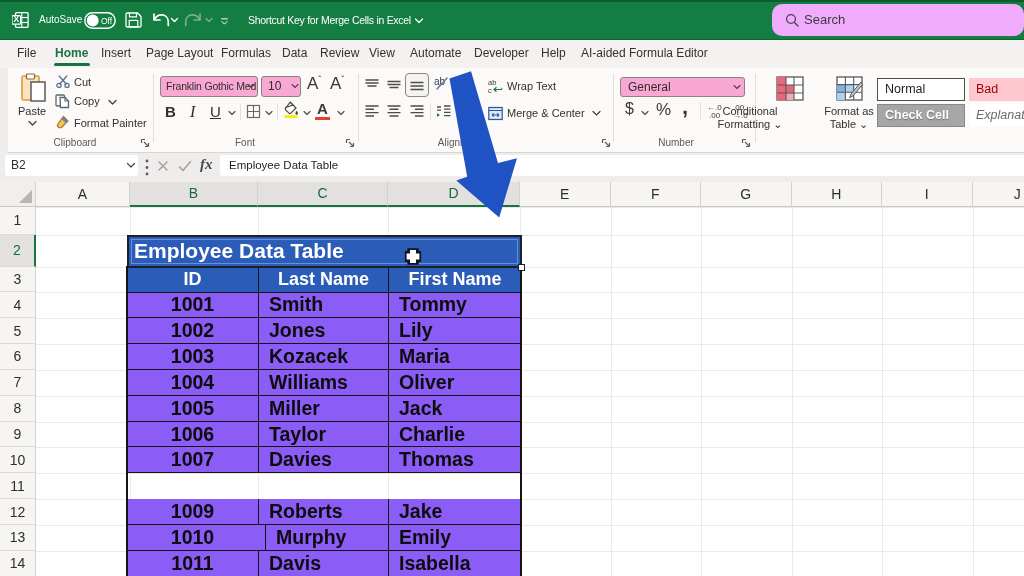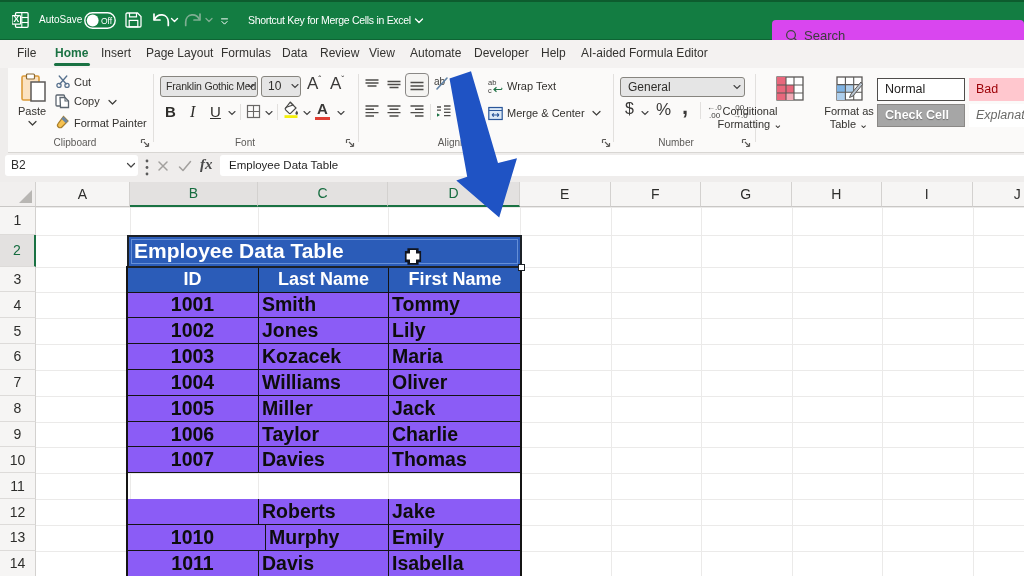--- a/index.html
+++ b/index.html
@@ -3,35 +3,35 @@
 <style>
 *{margin:0;padding:0;box-sizing:border-box}
 html,body{width:1024px;height:576px;overflow:hidden}
 body{font-family:"Liberation Sans",sans-serif;position:relative;background:#fff}
 #page{position:absolute;left:0;top:0;width:1024px;height:576px;overflow:hidden}
 .abs{position:absolute}
 
 #titlebar{position:absolute;left:0;top:0;width:1024px;height:40px;background:#137d42}
 #titlebar .dk{position:absolute;left:0;top:0;width:1024px;height:2px;background:#0d5c2e}
 .tbtxt{position:absolute;color:#fff;font-size:12.5px;line-height:40px;white-space:nowrap}
-#searchbox{position:absolute;left:772px;top:20px;width:252px;height:32px;background:#d946ef;border-radius:4px}
+#searchbox{position:absolute;left:772px;top:4px;width:252px;height:32px;background:#f0abfc;border-radius:10px}
 #searchbox .stxt{position:absolute;left:32px;top:0;line-height:32px;font-size:13px;color:#3d3d3d}
 
 #menubar{position:absolute;left:0;top:40px;width:1024px;height:28px;background:#f4f2f1}
 .mi{position:absolute;top:0;height:28px;line-height:27px;font-size:12px;color:#33322f;white-space:nowrap}
 .mi.home{color:#1a7243;font-weight:bold}
 #homeline{position:absolute;left:54px;top:63px;width:36px;height:3px;background:#1a7243;border-radius:2px}
 
 #ribbon{position:absolute;left:0;top:68px;width:1024px;height:85px;background:#fbfaf9;border-bottom:1px solid #d8d6d3}
 #ribbon .lm{position:absolute;left:0;top:0;width:8px;height:85px;background:#efedec}
 .gsep{position:absolute;top:6px;width:1px;height:68px;background:#e2e0de}
 .glabel{position:absolute;top:69px;font-size:10px;color:#5c5a58;text-align:center}
 .launcher{position:absolute;top:70px;width:10px;height:10px}
 .rtxt{position:absolute;font-size:11px;color:#33312e;white-space:nowrap}
-.combo{position:absolute;background:#e5e5e5;border:1px solid #87857f;border-radius:3px;font-size:12px;color:#2f2e2b}
+.combo{position:absolute;background:#f9a8d4;border:1px solid #87857f;border-radius:3px;font-size:12px;color:#2f2e2b}
 
 #fbar{position:absolute;left:0;top:153px;width:1024px;height:29px;background:#efedec}
 #namebox{position:absolute;left:5px;top:2px;width:133px;height:21px;background:#fff;border-radius:3px;font-size:12px;color:#2d2d2d;line-height:21px;padding-left:6px}
 #finput{position:absolute;left:220px;top:2px;width:804px;height:21px;background:#fff;border-radius:3px 0 0 3px;font-size:11.5px;color:#1f1f1f;line-height:21px;padding-left:9px;font-weight:500}
 
 #grid{position:absolute;left:0;top:182px;width:1024px;height:394px;background:#fff}
 .gl{position:absolute;background:#ebeae9}
 .ch{position:absolute;top:0;height:25px;background:#f6f5f4;border-right:1px solid #d3d1cf;border-bottom:1px solid #c9c7c5;text-align:center;font-size:14px;line-height:24px;color:#2d2d2b}
 .ch.sel{background:#e3e1e0;color:#156c3f;border-bottom:2px solid #1a7243;line-height:23px}
 #corner{position:absolute;left:0;top:0;width:36px;height:25px;background:#f1efee;border-right:1px solid #d3d1cf;border-bottom:1px solid #c9c7c5}
@@ -39,21 +39,21 @@
 .rh{position:absolute;left:0;width:36px;background:#f6f5f4;border-right:1px solid #d3d1cf;border-bottom:1px solid #dddbd9;font-size:14px;color:#2d2d2b;text-align:center}
 .rh span{display:block;width:100%;position:absolute;top:50%;transform:translateY(-50%)}
 .rh.sel{background:#e3e1e0;color:#156c3f;border-right:2px solid #1a7243}
 
 .chwrap{position:absolute;left:0;top:0}
 
 #xtable{position:absolute;left:127px;top:234.5px;width:394px;height:342px}
 .trow{position:absolute;left:0;width:394px;background:#8b5cf6;border-bottom:1.6px solid #141414}
 .tc{position:absolute;top:0;height:100%;font-weight:bold;font-size:19.5px;color:#0d0d0d;display:flex;align-items:center}
 .tid{left:0;width:131px;justify-content:center}
-.tnm{padding-left:3px;border-left:1.6px solid #141414}
+.tnm{padding-left:10px;border-left:1.6px solid #141414}
 #thead3{position:absolute;left:0px;top:32.5px;width:394px;height:26px;background:#2b5cb8;border-bottom:1.6px solid #141414}
 #thead3 .hc{position:absolute;top:0;height:100%;color:#fff;font-weight:bold;font-size:18px;display:flex;align-items:center;justify-content:center}
 #mcell{position:absolute;left:0px;top:0px;width:395px;height:33px;background:#2b5cb8;border:2px solid #1c2127}
 #mcell .inner{position:absolute;left:2px;top:2px;right:2px;bottom:2px;border:1.5px solid rgba(150,185,240,0.55)}
 #mcell .t{position:absolute;left:5px;top:50%;transform:translateY(-50%);color:#fff;font-weight:bold;font-size:21px;white-space:nowrap}
 #fillhandle{position:absolute;left:391px;top:29.5px;width:7px;height:7px;background:#fff;border:1.3px solid #1c2127}
 
 #pluscur{position:absolute;left:403.5px;top:247px;width:18px;height:19px}
 
 #bluearrow{position:absolute;left:430px;top:60px;width:110px;height:170px;z-index:50}
@@ -463,20 +463,21 @@
         <div class="tc tid">1006</div>
         <div class="tc tnm" style="left:131px;width:130px">Taylor</div>
         <div class="tc tnm" style="left:261px;width:133px">Charlie</div>
       </div>
 <div class="trow" style="top:212.95px;height:25.85px">
         <div class="tc tid">1007</div>
         <div class="tc tnm" style="left:131px;width:130px">Davies</div>
         <div class="tc tnm" style="left:261px;width:133px">Thomas</div>
       </div>
 <div class="trow" style="top:264.65px;height:25.85px">
+        <div class="tc tid">1009</div>
         <div class="tc tnm" style="left:131px;width:130px">Roberts</div>
         <div class="tc tnm" style="left:261px;width:122px">Jake</div>
       </div>
 <div class="trow" style="top:290.50px;height:25.85px">
         <div class="tc tid">1010</div>
         <div class="tc tnm" style="left:138px;width:130px">Murphy</div>
         <div class="tc tnm" style="left:261px;width:133px">Emily</div>
       </div>
 <div class="trow" style="top:316.35px;height:25.85px">
         <div class="tc tid">1011</div>

